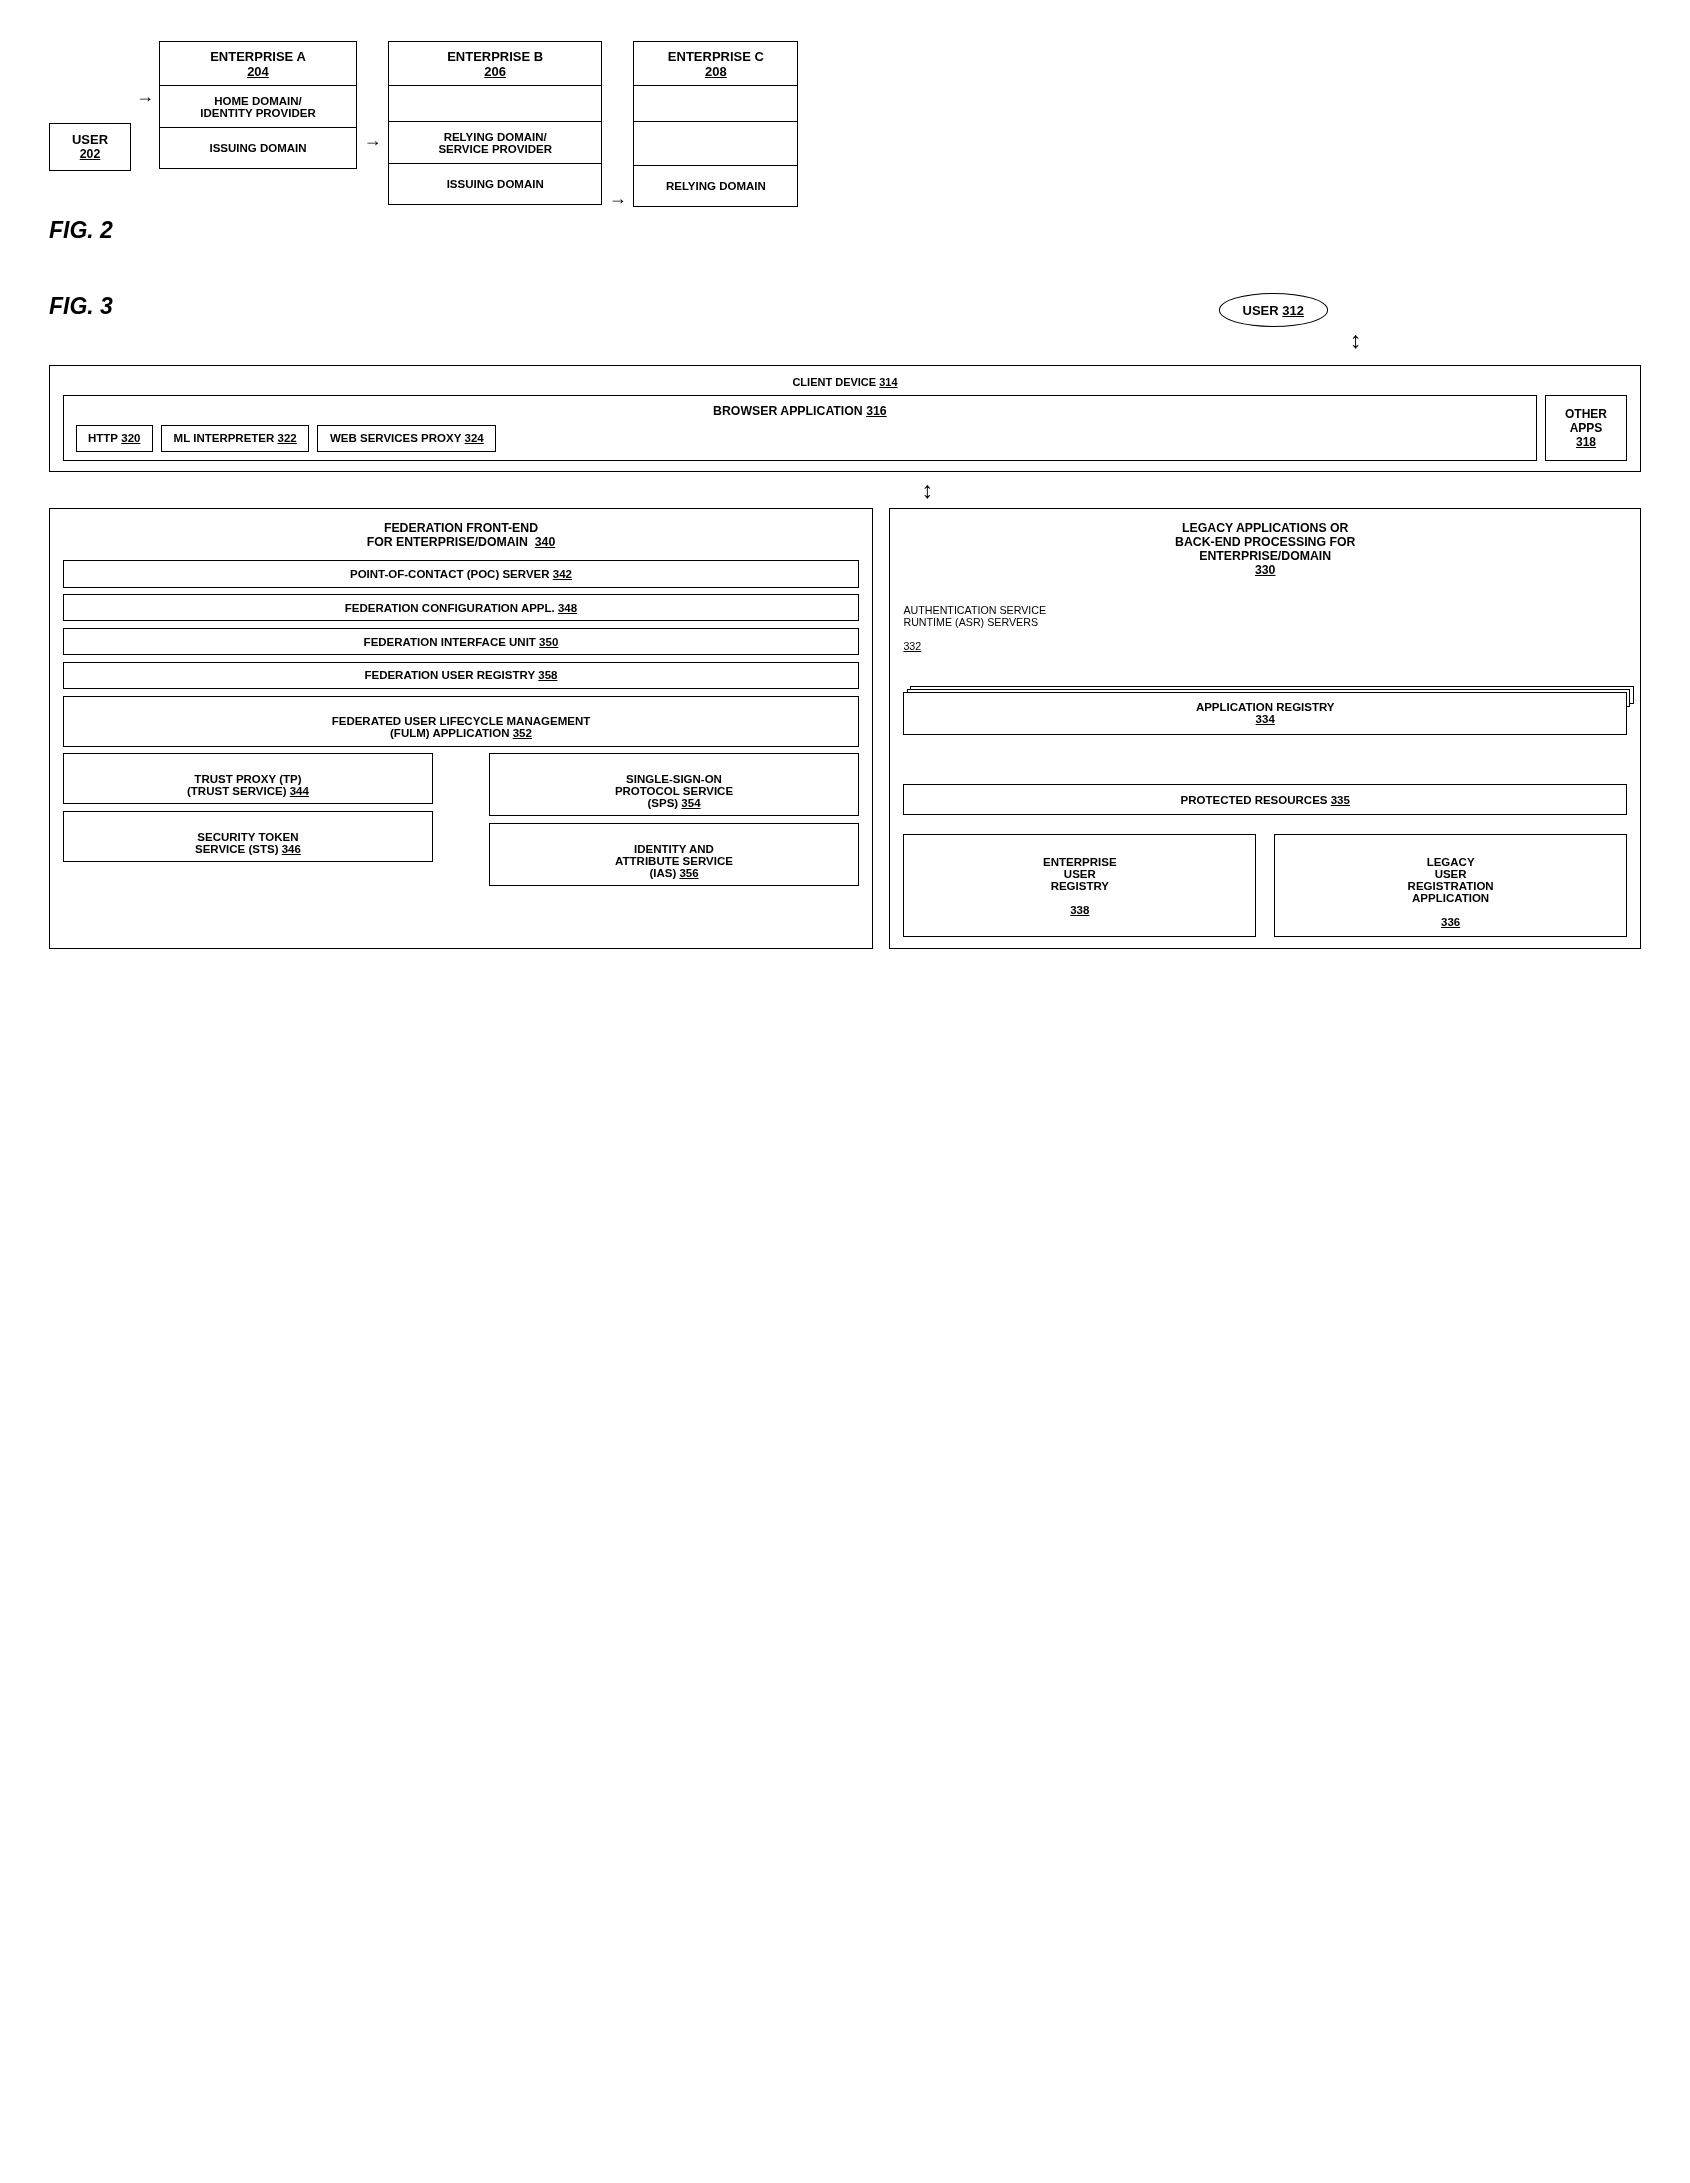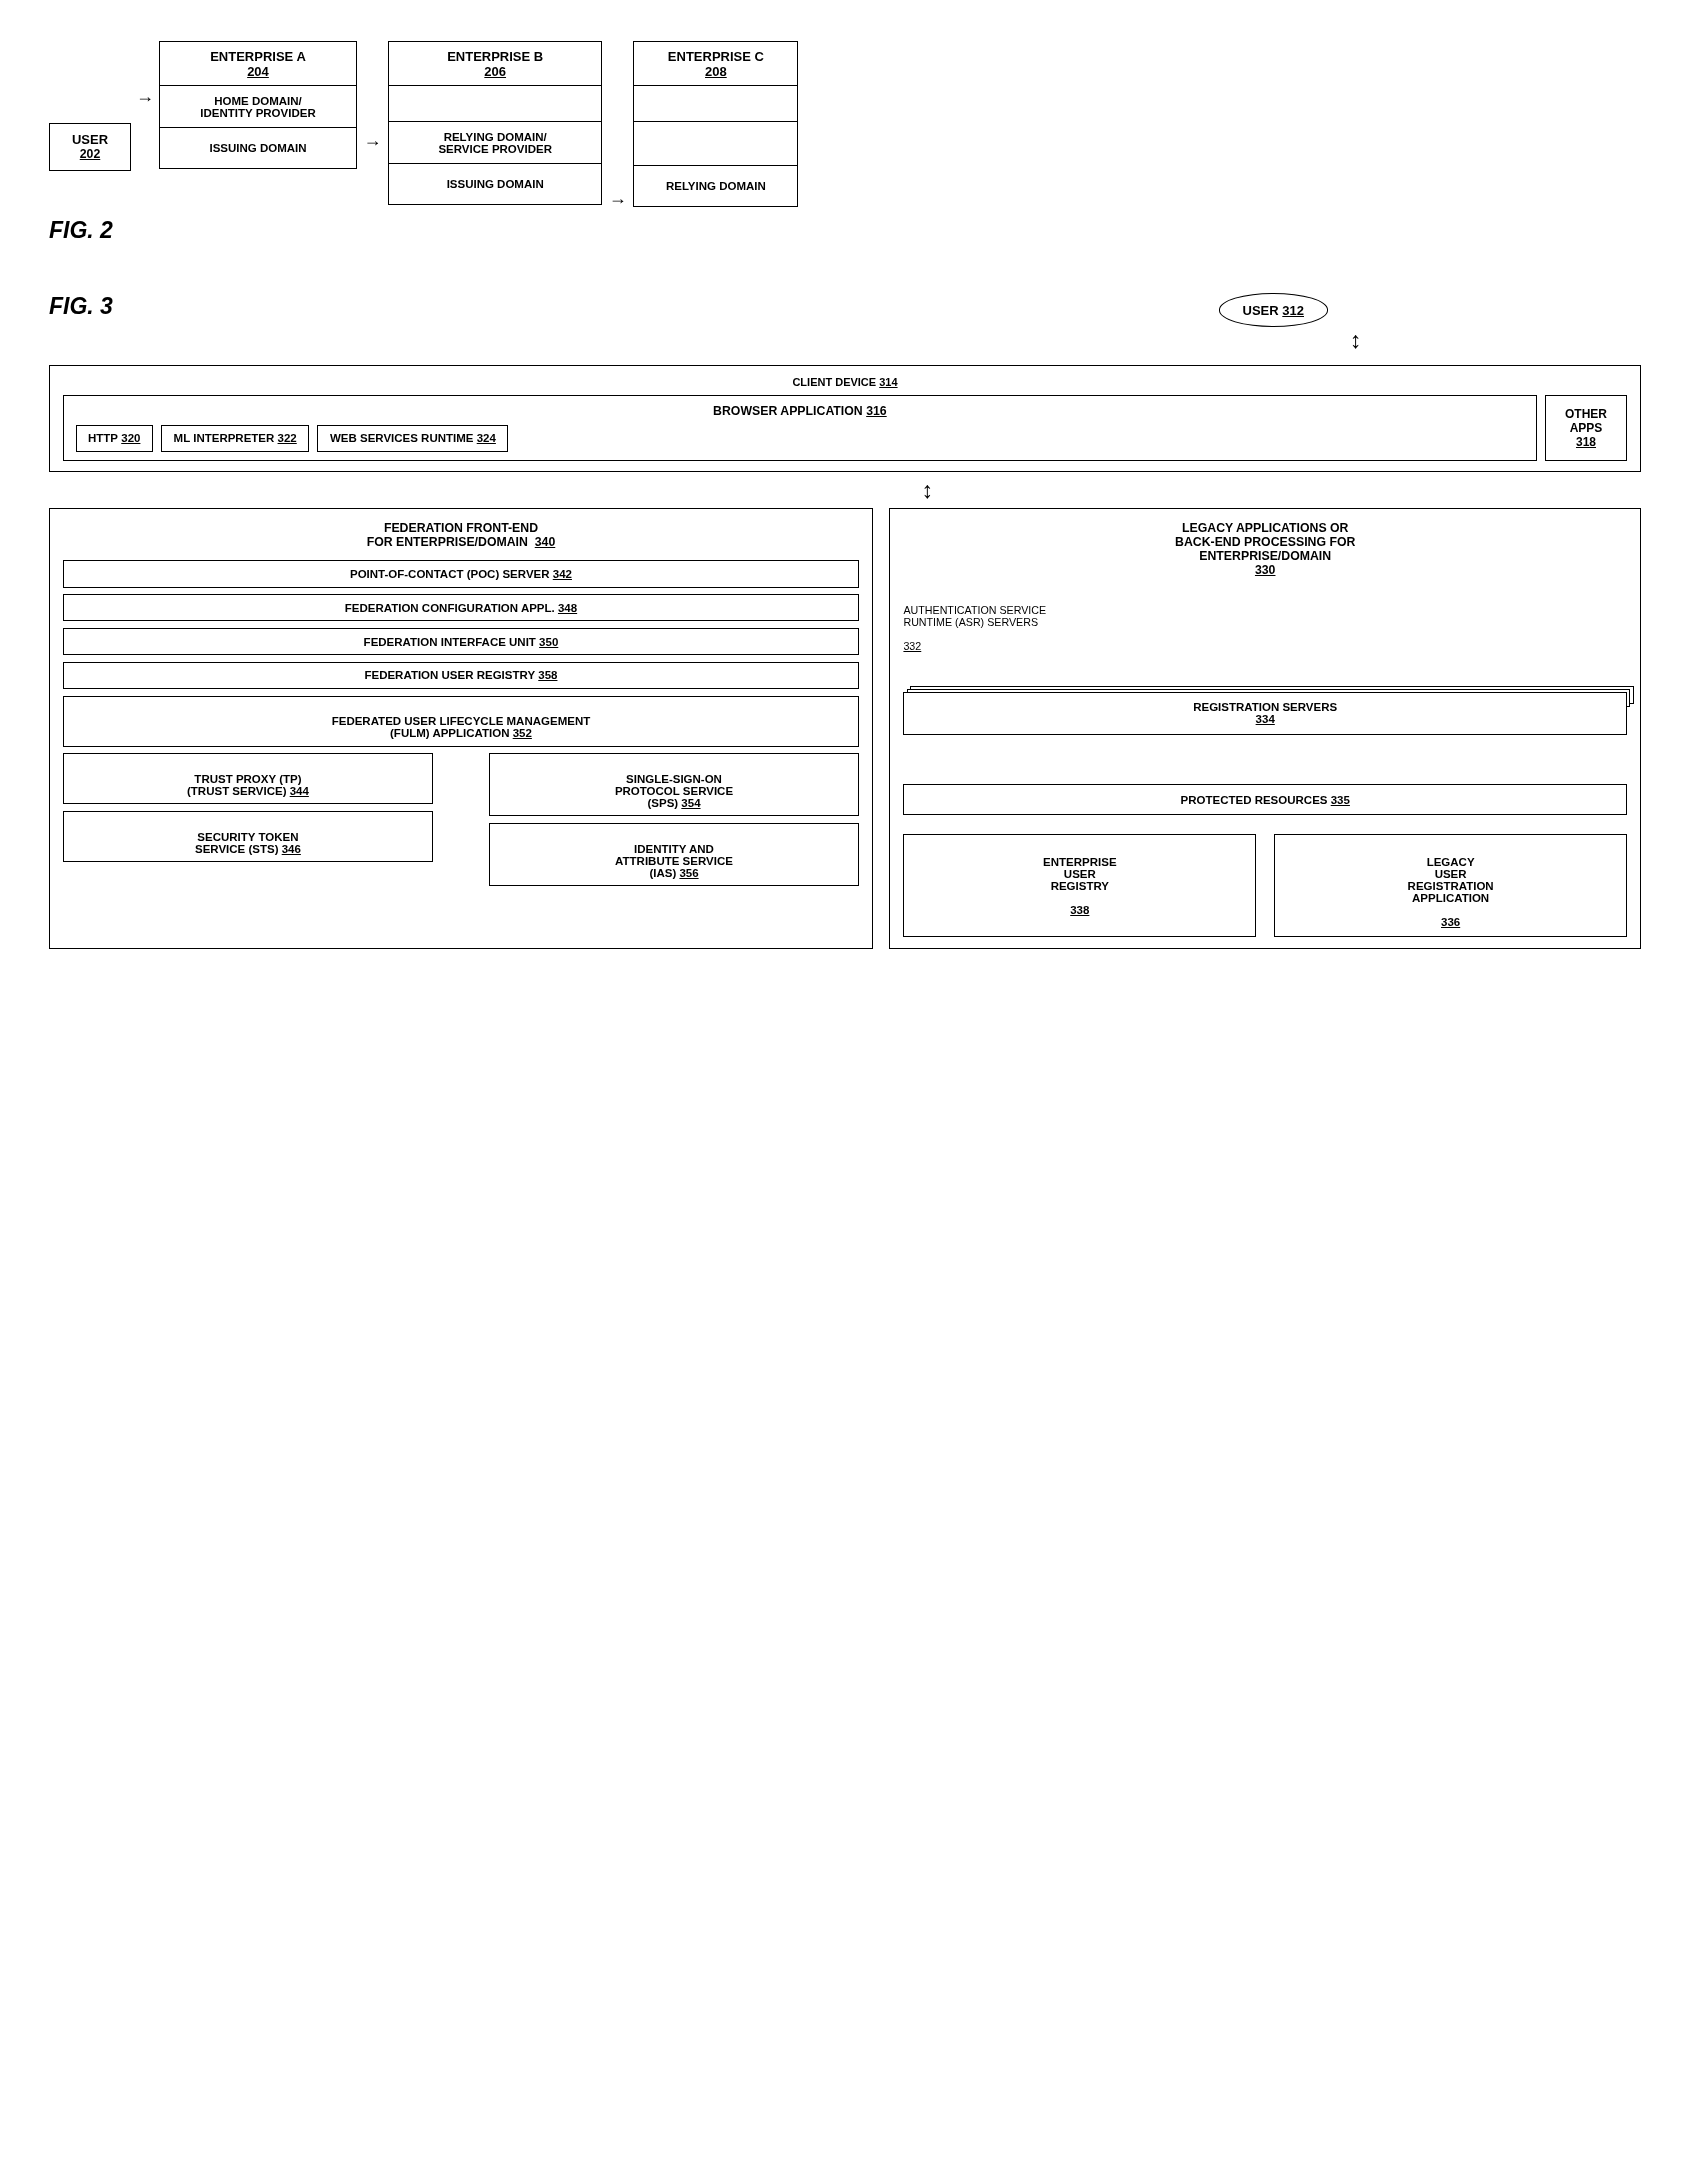--- a/index.html
+++ b/index.html
@@ -341,21 +341,21 @@
           <span>BROWSER APPLICATION</span>&nbsp;<span class="underline">316</span>
         </div>
         <div class="browser-items-row">
           <div class="small-box">
             <span>HTTP</span>&nbsp;<span class="underline">320</span>
           </div>
           <div class="small-box">
             <span>ML INTERPRETER</span>&nbsp;<span class="underline">322</span>
           </div>
           <div class="small-box">
-            <span>WEB SERVICES RUNTIME</span>&nbsp;<span class="underline">324</span>
+            <span>WEB SERVICES PROXY</span>&nbsp;<span class="underline">324</span>
           </div>
         </div>
       </div>
 
       <div class="other-apps-box">
         <div style="white-space:pre-line;text-align:center;">OTHER
 APPS</div>
         <div class="underline">318</div>
       </div>
     </div>
@@ -433,21 +433,21 @@
           <span>AUTHENTICATION SERVICE
 RUNTIME (ASR) SERVERS</span><br>
           <span class="underline">332</span>
         </div>
       </div>
 
       <div class="stacked-wrapper" style="height:56px;margin-top:6.6px;">
         <div style="border:1.6px solid #000;padding:8.2px 11.5px;font-size:11.5px;font-weight:bold;text-align:center;position:absolute;top:-6.6px;left:6.6px;right:-6.6px;background:#fff;z-index:1;"></div>
         <div style="border:1.6px solid #000;padding:8.2px 11.5px;font-size:11.5px;font-weight:bold;text-align:center;position:absolute;top:-3.3px;left:3.3px;right:-3.3px;background:#fff;z-index:2;"></div>
         <div style="border:1.6px solid #000;padding:8.2px 11.5px;font-size:11.5px;font-weight:bold;text-align:center;position:relative;background:#fff;z-index:3;">
-          <span>REGISTRATION SERVERS</span><br>
+          <span>APPLICATION REGISTRY</span><br>
           <span class="underline">334</span>
         </div>
       </div>
 
       <div style="border:1.6px solid #000;padding:8.2px 11.5px;font-size:11.5px;font-weight:bold;text-align:center;margin-top:8.2px;">
         <span>PROTECTED RESOURCES</span>&nbsp;<span class="underline">335</span>
       </div>
 
       <div class="legacy-bottom-row" style="margin-top:8.2px;">
         <div class="legacy-bottom-box" style="white-space:pre-line;">

